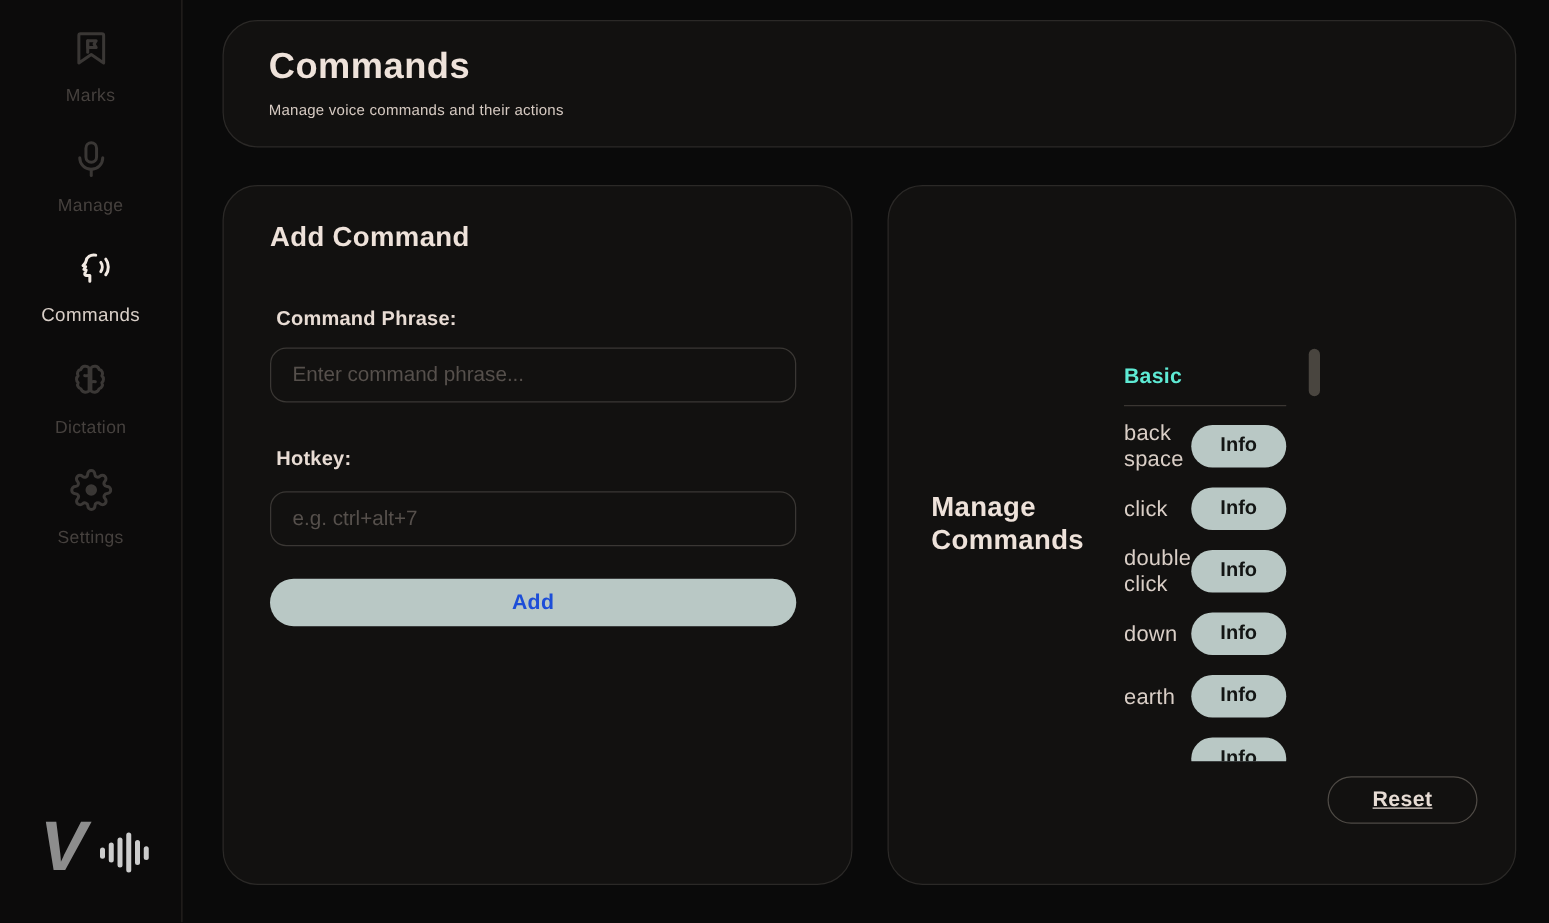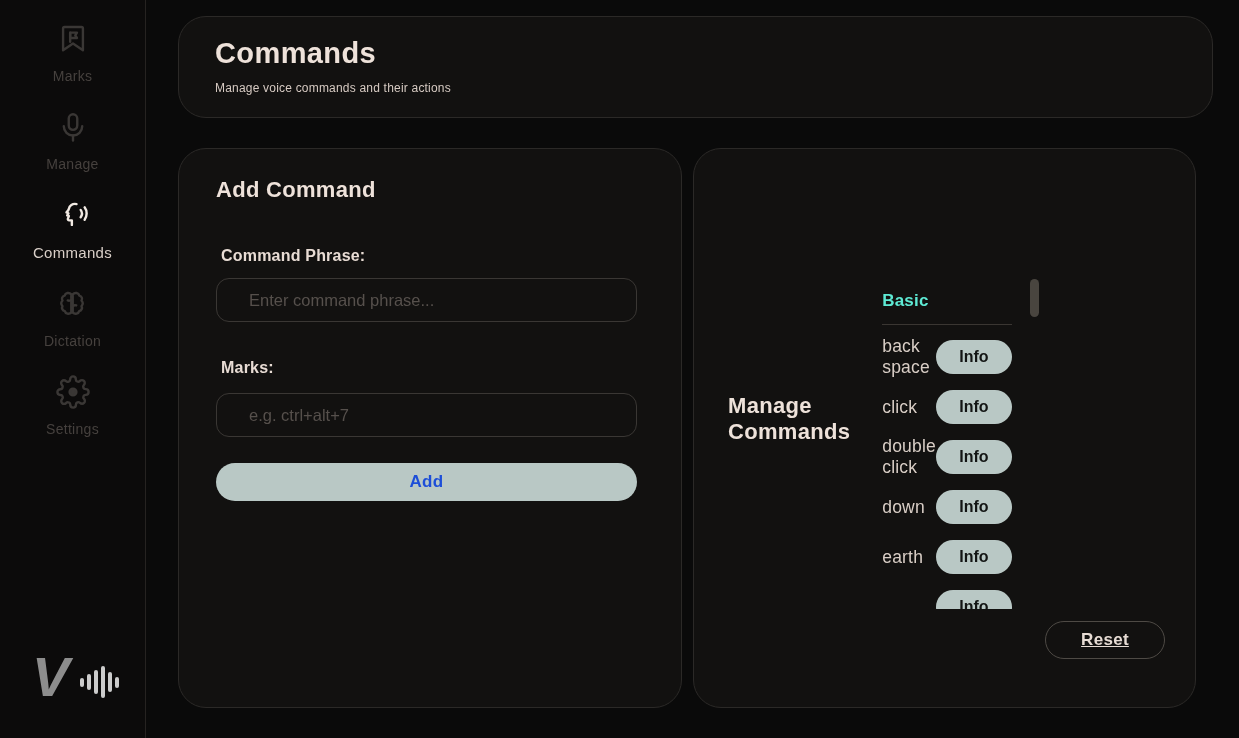--- a/index.html
+++ b/index.html
@@ -43,34 +43,34 @@
   .logo-bar { width:4px; border-radius:2px; background:#cccccc; }
 
   
   .content { flex:1; padding:16px 26px 0 32px; display:flex; flex-direction:column; }
   .panel { background:#121110; border:1px solid #2b2927; border-radius:28px; }
 
   .header-panel { height:102px; padding:20px 36px; }
   .page-title { font-size:29px; font-weight:700; color:#eee2da; letter-spacing:.4px; }
   .page-subtitle { margin-top:11px; font-size:12px; color:#d6cac2; letter-spacing:.2px; }
 
-  .panels-row { display:flex; gap:11px; margin-top:30px; }
+  .panels-row { display:flex; gap:28px; margin-top:30px; }
 
   
   .add-panel { width:504px; height:560px; padding:28px 44px 0 37px; }
   .panel-heading { font-size:22px; font-weight:700; color:#eee2da; letter-spacing:.3px; }
   .add-panel .panel-heading { margin-bottom:44px; }
   .field-label {
     display:block; font-size:16px; font-weight:700; color:#e8dcd4;
     margin:0 0 13px 5px; letter-spacing:.2px;
   }
   .text-input {
     display:block; width:100%; height:44px;
     background:transparent; border:1px solid #3a3734; border-radius:13px;
-    padding:0 32px; font-family:inherit; font-size:16.5px; color:#ddd2ca; outline:none;
+    padding:0 17px; font-family:inherit; font-size:16.5px; color:#ddd2ca; outline:none;
   }
   .text-input::placeholder { color:#56504c; opacity:1; }
   .mb-phrase { margin-bottom:37px; }
   .mb-hotkey { margin-bottom:26px;margin-top:16px; }
   .add-btn {
     width:100%; height:38px; border:none; border-radius:19px;
     background:#b9c8c5; color:#1d4ed8; font-family:inherit;
     font-size:17px; font-weight:700; letter-spacing:.3px; cursor:pointer;
   }
 
@@ -173,21 +173,21 @@
     </header>
 
     <div class="panels-row">
 
       <section class="panel add-panel">
         <h2 class="panel-heading">Add Command</h2>
 
         <label class="field-label">Command Phrase:</label>
         <input class="text-input mb-phrase" type="text" placeholder="Enter command phrase..." style="">
 
-        <label class="field-label">Marks:</label>
+        <label class="field-label">Hotkey:</label>
         <input class="text-input mb-hotkey" type="text" placeholder="e.g. ctrl+alt+7" style="">
 
         <button class="add-btn">Add</button>
       </section>
 
       <section class="panel manage-panel">
         <h2 class="panel-heading">Manage Commands</h2>
 
         <div class="list-area">
           <div class="list-viewport">

